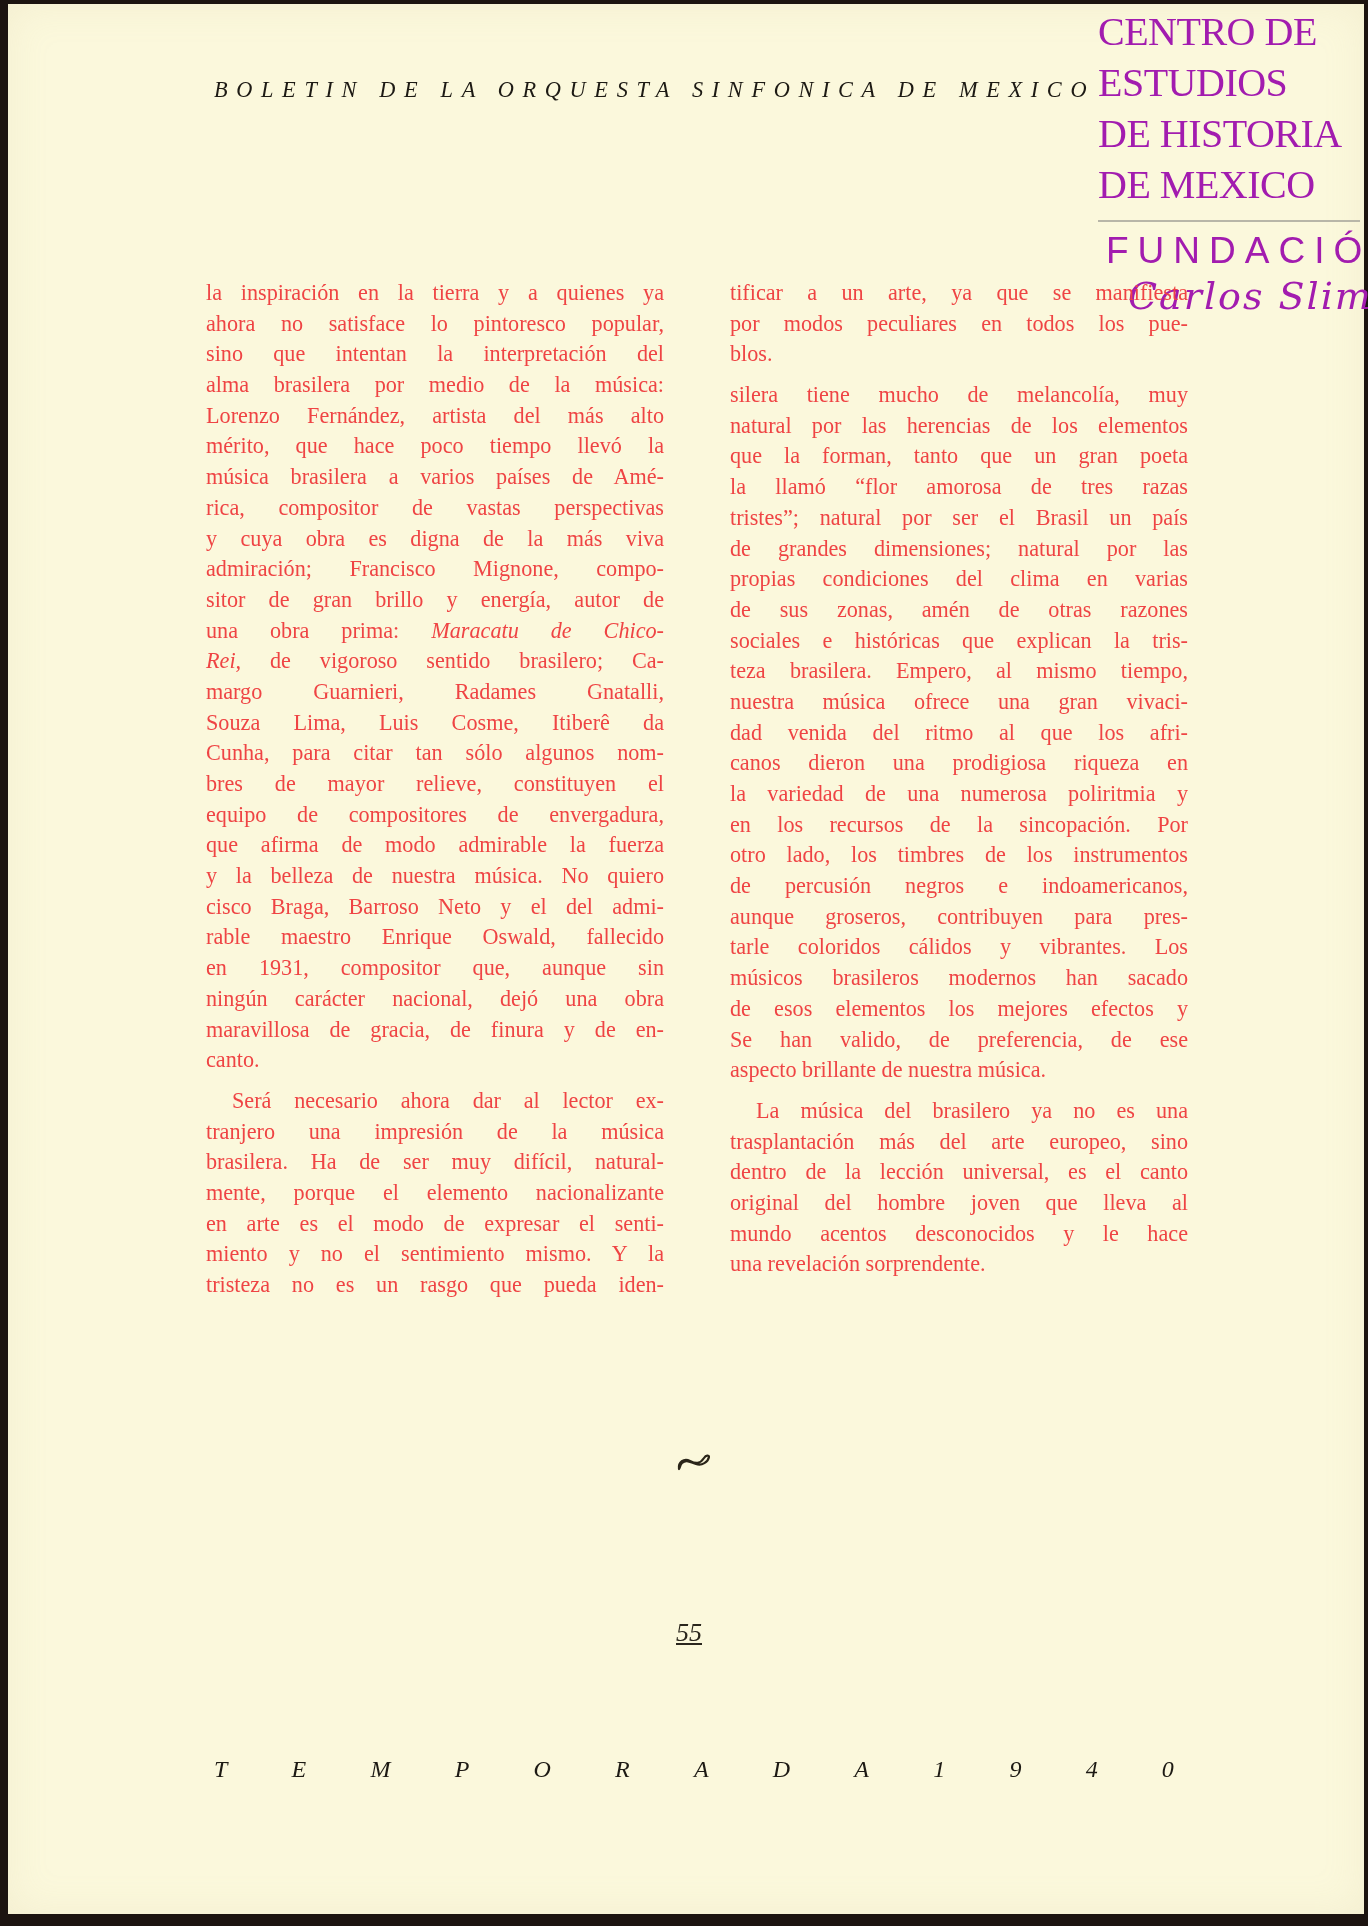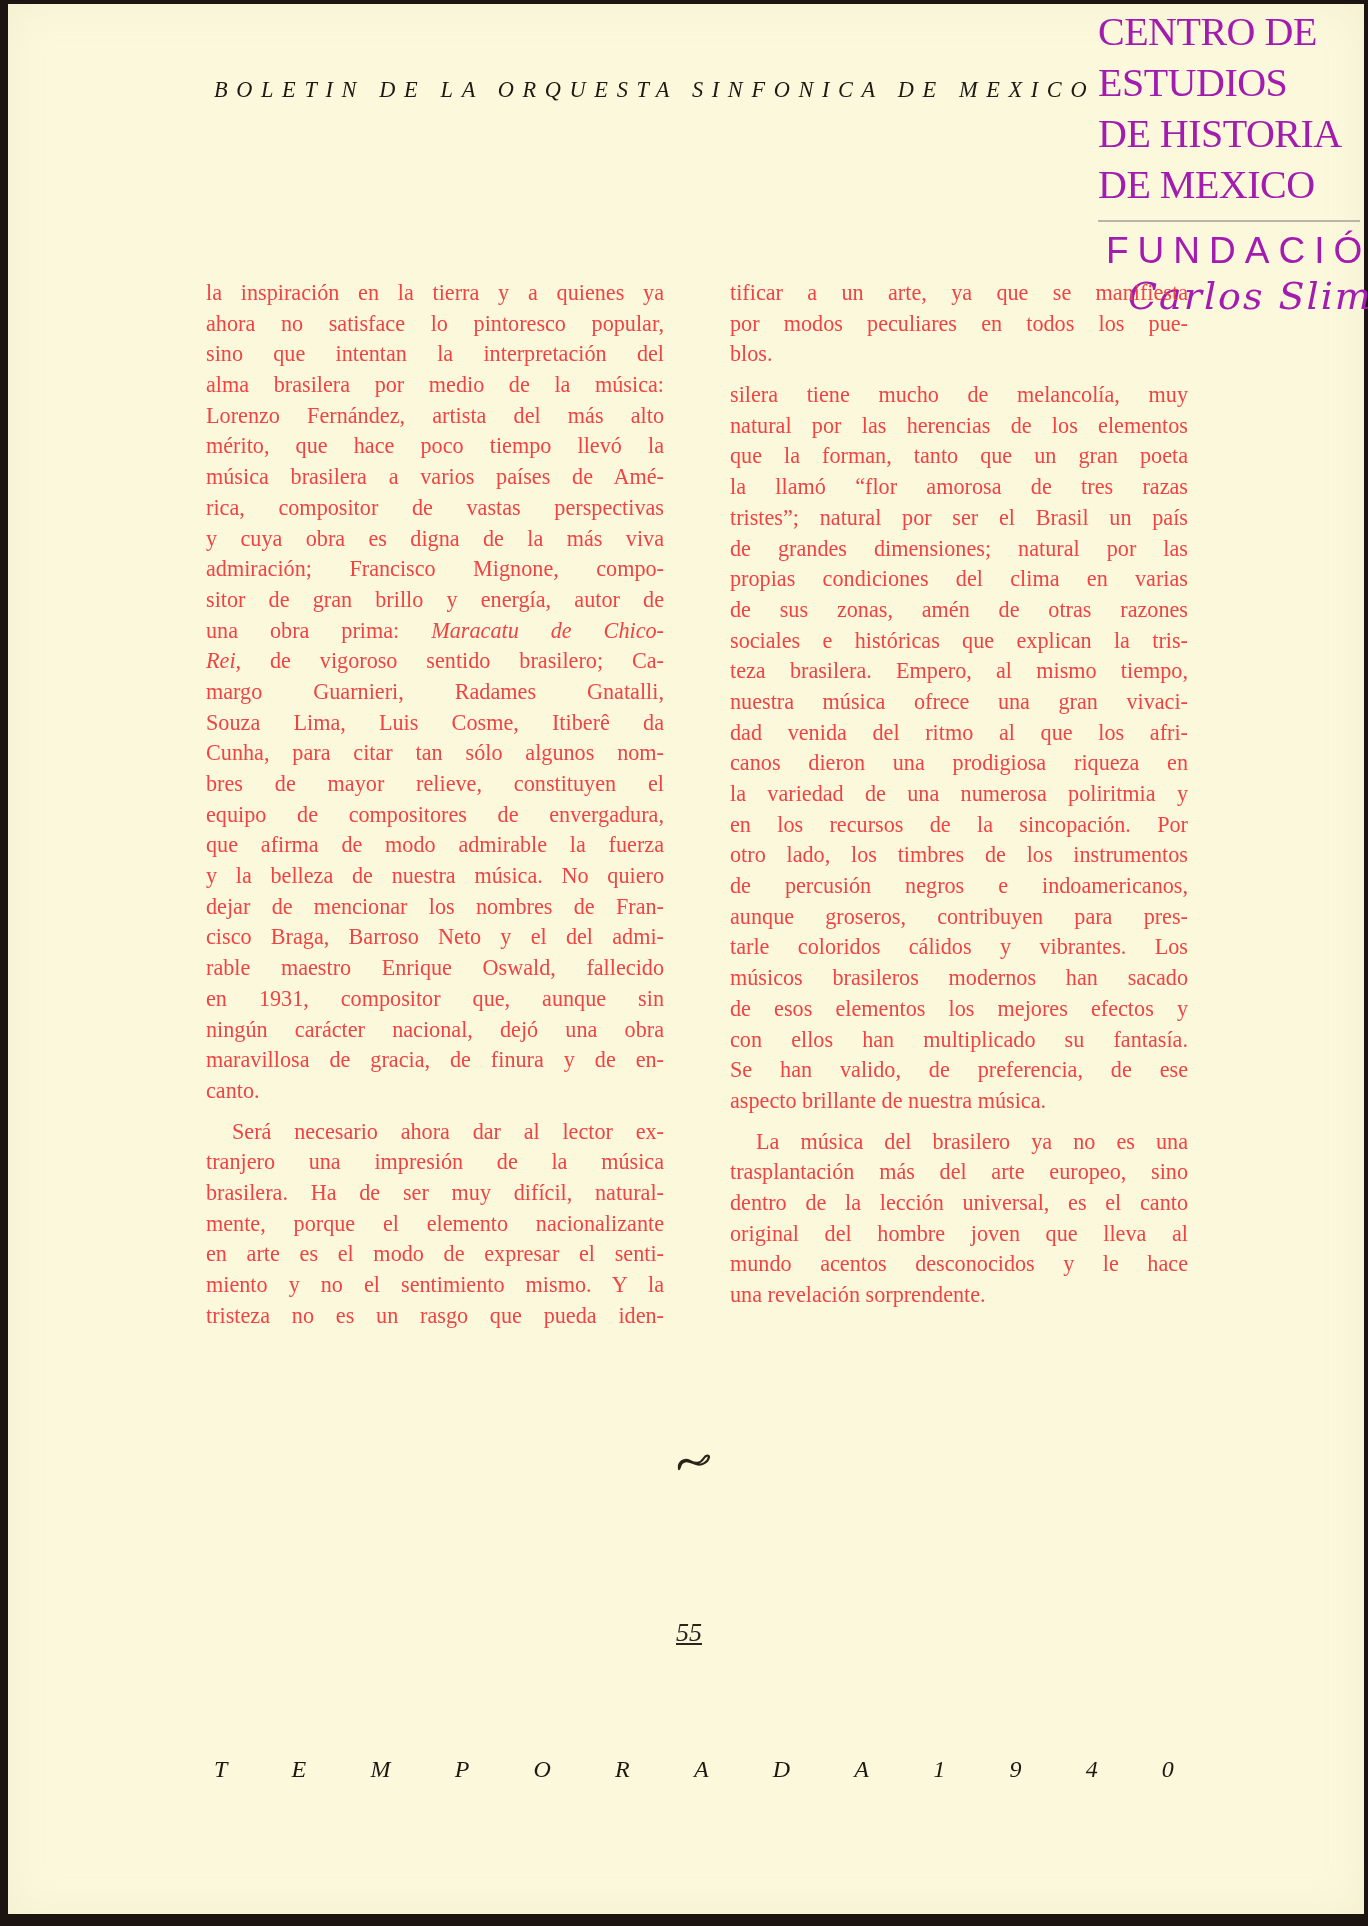--- a/index.html
+++ b/index.html
@@ -158,21 +158,20 @@
       <span class="line"><span>sitor de gran brillo y energía, autor de</span></span>
       <span class="line"><span>una obra prima: </span><i>Maracatu de Chico-</i></span>
       <span class="line"><i>Rei,</i><span> de vigoroso sentido brasilero; Ca-</span></span>
       <span class="line"><span>margo Guarnieri, Radames Gnatalli,</span></span>
       <span class="line"><span>Souza Lima, Luis Cosme, Itiberê da</span></span>
       <span class="line"><span>Cunha, para citar tan sólo algunos nom-</span></span>
       <span class="line"><span>bres de mayor relieve, constituyen el</span></span>
       <span class="line"><span>equipo de compositores de envergadura,</span></span>
       <span class="line"><span>que afirma de modo admirable la fuerza</span></span>
       <span class="line"><span>y la belleza de nuestra música. No quiero</span></span>
-      <span class="line"><span>dejar de mencionar los nombres de Fran-</span></span>
       <span class="line"><span>cisco Braga, Barroso Neto y el del admi-</span></span>
       <span class="line"><span>rable maestro Enrique Oswald, fallecido</span></span>
       <span class="line"><span>en 1931, compositor que, aunque sin</span></span>
       <span class="line"><span>ningún carácter nacional, dejó una obra</span></span>
       <span class="line"><span>maravillosa de gracia, de finura y de en-</span></span>
       <span class="line last"><span>canto.</span></span>
       <div class="gap"></div>
       <span class="line indent-line"><span>Será necesario ahora dar al lector ex-</span></span>
       <span class="line"><span>tranjero una impresión de la música</span></span>
       <span class="line"><span>brasilera. Ha de ser muy difícil, natural-</span></span>
@@ -200,21 +199,20 @@
       <span class="line"><span>dad venida del ritmo al que los afri-</span></span>
       <span class="line"><span>canos dieron una prodigiosa riqueza en</span></span>
       <span class="line"><span>la variedad de una numerosa poliritmia y</span></span>
       <span class="line"><span>en los recursos de la sincopación. Por</span></span>
       <span class="line"><span>otro lado, los timbres de los instrumentos</span></span>
       <span class="line"><span>de percusión negros e indoamericanos,</span></span>
       <span class="line"><span>aunque groseros, contribuyen para pres-</span></span>
       <span class="line"><span>tarle coloridos cálidos y vibrantes. Los</span></span>
       <span class="line"><span>músicos brasileros modernos han sacado</span></span>
       <span class="line"><span>de esos elementos los mejores efectos y</span></span>
-      <span class="line"><span>con ellos han multiplicado su fantasía.</span></span>
       <span class="line"><span>Se han valido, de preferencia, de ese</span></span>
       <span class="line last"><span>aspecto brillante de nuestra música.</span></span>
       <div class="gap"></div>
       <span class="line indent-line"><span>La música del brasilero ya no es una</span></span>
       <span class="line"><span>trasplantación más del arte europeo, sino</span></span>
       <span class="line"><span>dentro de la lección universal, es el canto</span></span>
       <span class="line"><span>original del hombre joven que lleva al</span></span>
       <span class="line"><span>mundo acentos desconocidos y le hace</span></span>
       <span class="line last"><span>una revelación sorprendente.</span></span>
     </div>

